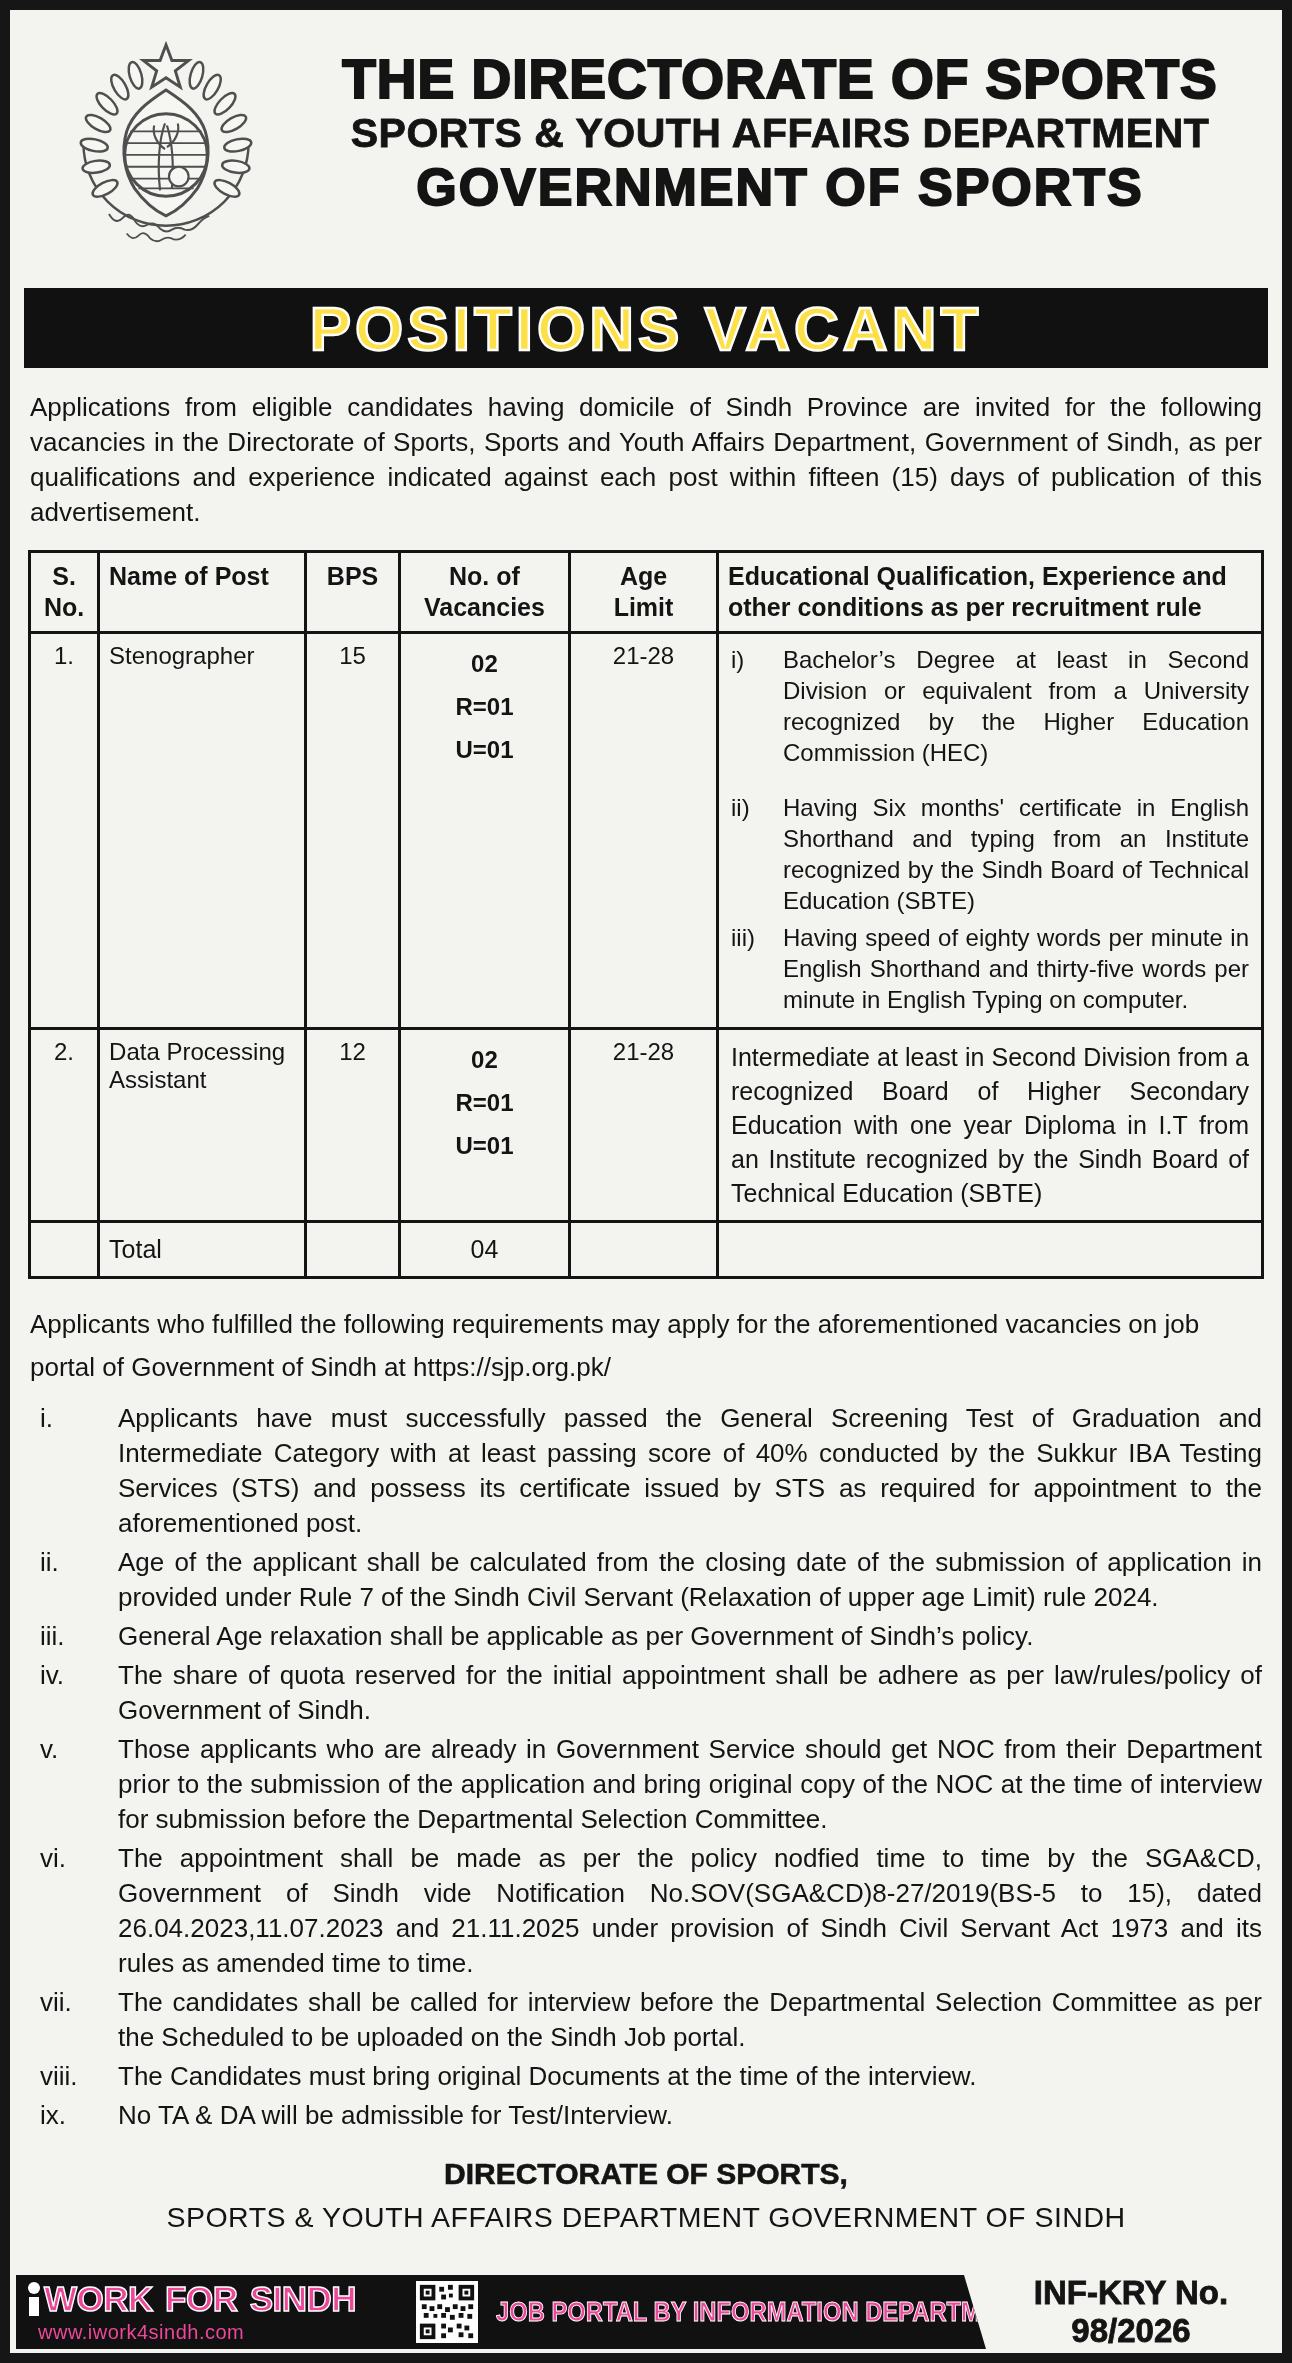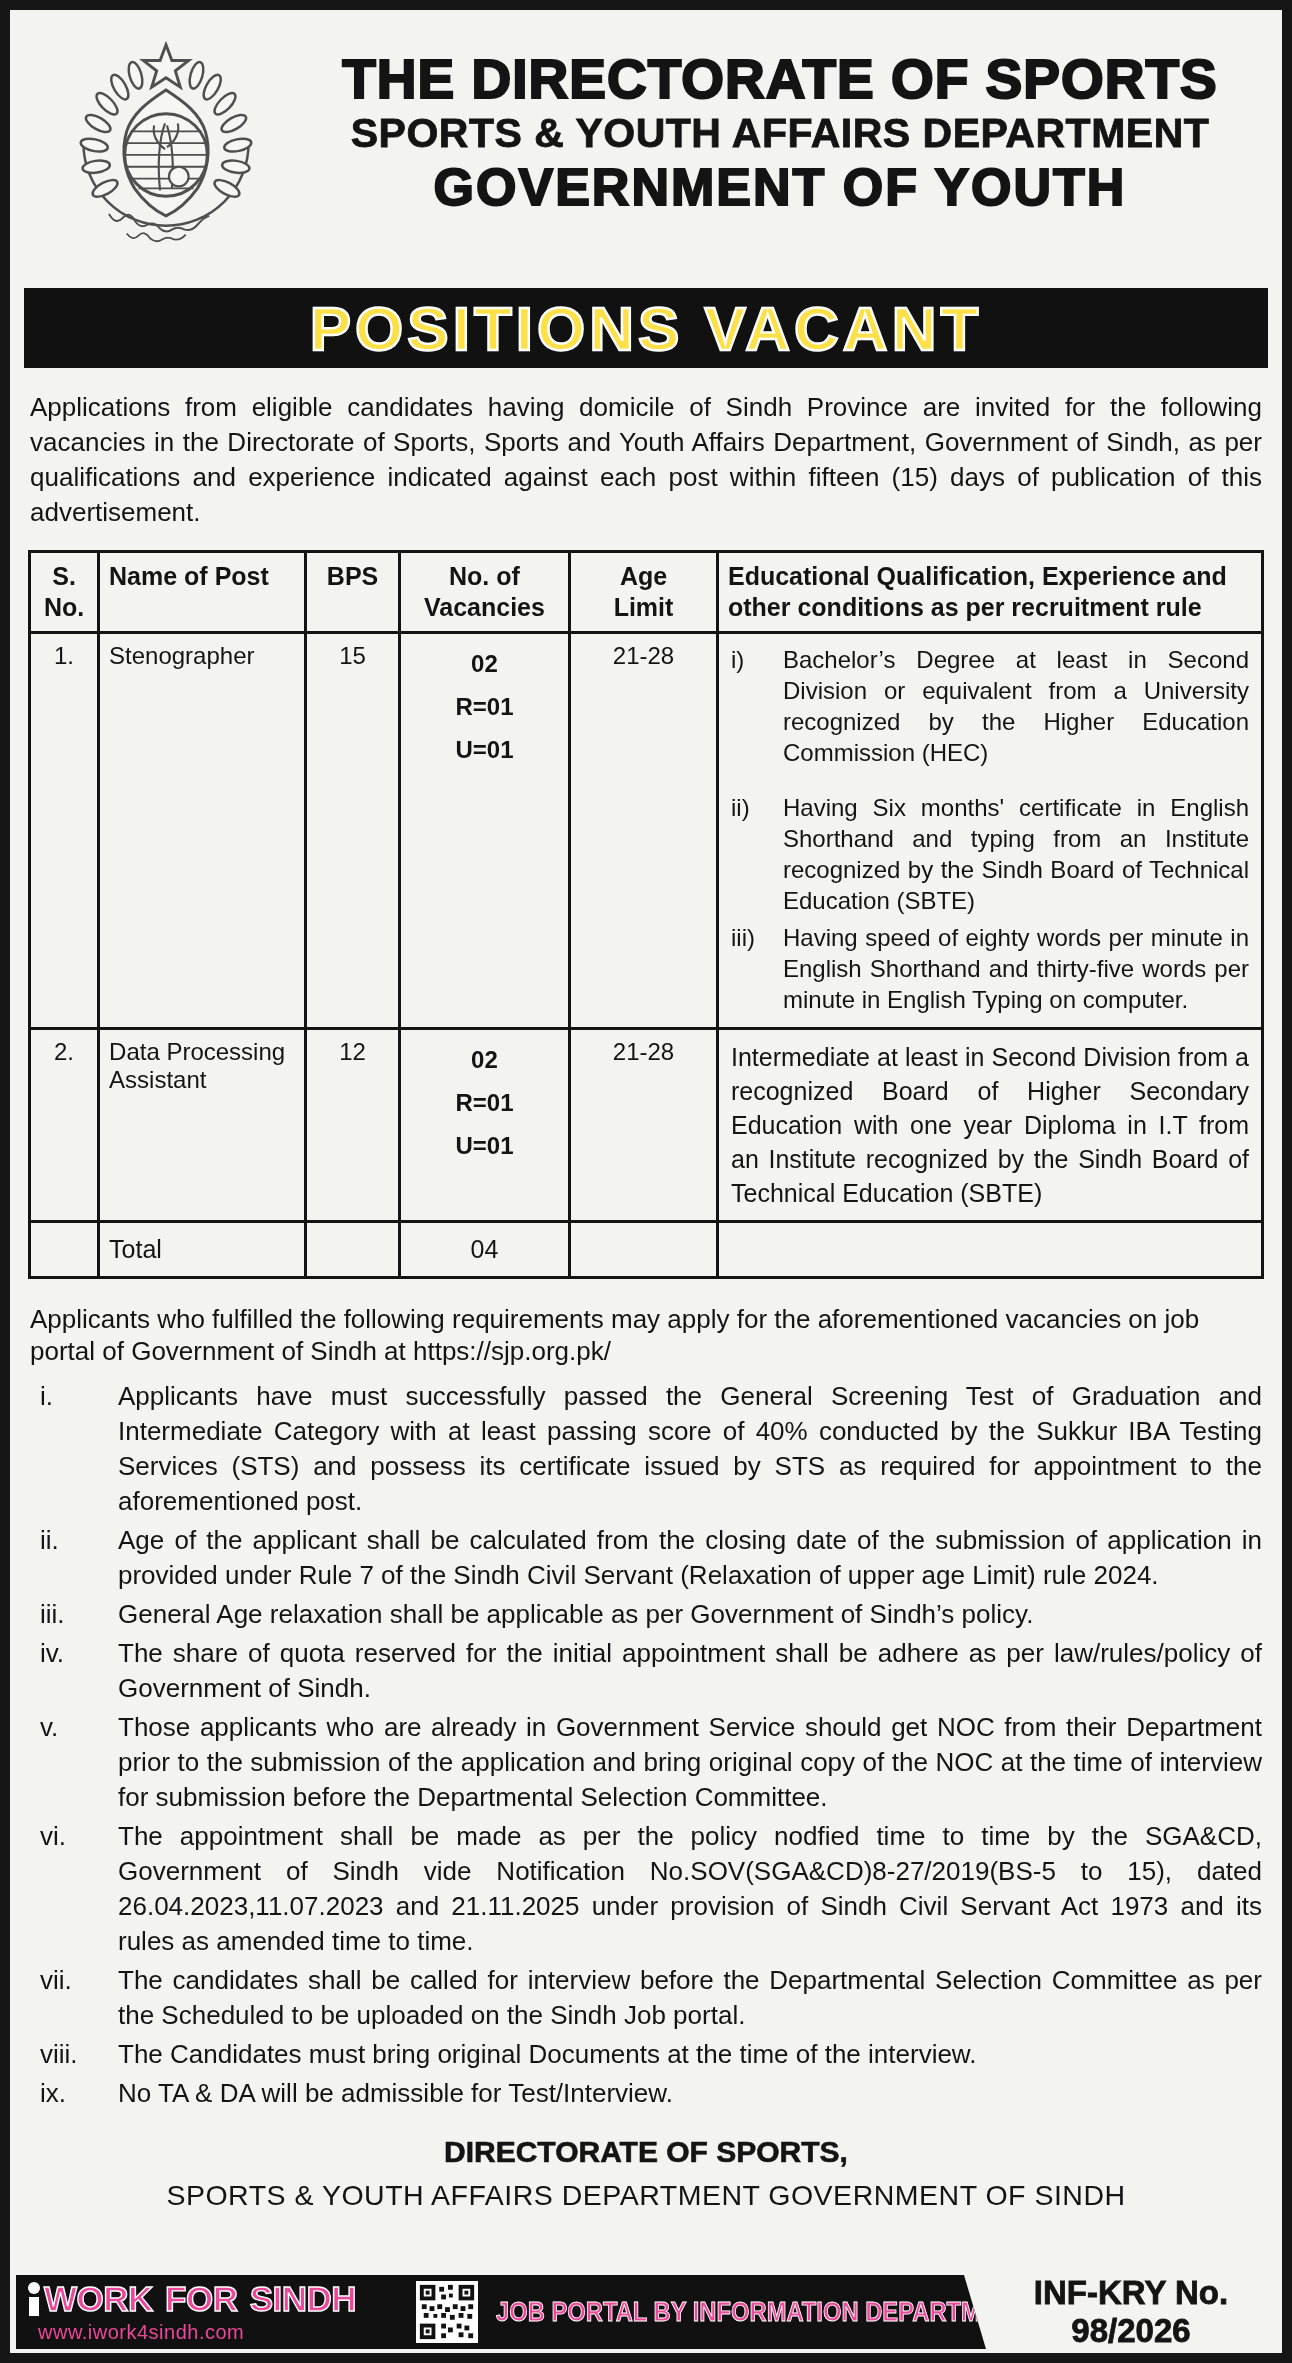--- a/index.html
+++ b/index.html
@@ -37,21 +37,21 @@
   td.vac { text-align:center; font-weight:bold; white-space:pre-line; line-height:43px; }
   td.qual { padding:10px 12px 12px; }
   .qitem { display:grid; grid-template-columns:52px 1fr; line-height:31px; font-size:24px; }
   .qitem .qt { text-align:justify; }
   .qitem.sp { margin-top:24px; }
   .qitem.sp2 { margin-top:6px; }
   td.qual2 { padding:10px 12px; font-size:25px; line-height:34px; text-align:justify; }
   tr.total-row td { height:56px; vertical-align:middle; font-size:25px; }
   
   .notes { margin:24px 6px 0; }
-  .notes-intro { font-size:26px; line-height:32px; margin-bottom:12px; }
+  .notes-intro { font-size:26px; line-height:43px; margin-bottom:12px; }
   .note { display:grid; grid-template-columns:88px 1fr; font-size:26px; line-height:35px; margin-bottom:4px; }
   .note .m { padding-left:10px; }
   .note .t { text-align:justify; }
   
   .signature { text-align:center; margin-top:24px; }
   .sig1 { font-size:38px; font-weight:bold; letter-spacing:1px; -webkit-text-stroke:1.6px #141414; }
   .sig2 { font-size:30px; font-weight:bold; margin-top:9px; -webkit-text-stroke:0.6px #141414; }
   .sig3 { font-size:28.5px; margin-top:10px; letter-spacing:0.5px; }
   
   .footer { position:absolute; left:6px; right:6px; bottom:4px; height:74px; display:flex; align-items:stretch; }
@@ -112,21 +112,21 @@
           <ellipse cx="165" cy="47" rx="14" ry="6" transform="rotate(-60 165 47)"></ellipse>
           <ellipse cx="149" cy="35" rx="14" ry="6" transform="rotate(-74 149 35)"></ellipse>
         </g>
         <path d="M60 176 q7 12 14 4 t13 4 q5 7 12 3 t13 4 q6 5 12 1 t13 0 q7 2 13 -5 t12 -9" stroke-width="2"></path>
         <path d="M78 196 q6 8 12 2 t12 3 q6 5 12 1 t12 0 q7 1 12 -5" stroke-width="1.8"></path>
       </g>
     </svg>
     <div class="titles">
       <div class="title1">THE DIRECTORATE OF SPORTS</div>
       <div class="title2">SPORTS &amp; YOUTH AFFAIRS DEPARTMENT</div>
-      <div class="title3">GOVERNMENT OF YOUTH</div>
+      <div class="title3">GOVERNMENT OF SPORTS</div>
     </div>
   </div>
 
   <div class="banner">
     <span class="banner-text">POSITIONS VACANT</span>
   </div>
 
   <p class="intro">Applications from eligible candidates having domicile of Sindh Province are invited for the following vacancies in the Directorate of Sports, Sports and Youth Affairs Department, Government of Sindh, as per qualifications and experience indicated against each post within fifteen (15) days of publication of this advertisement.</p>
 
   <table>

